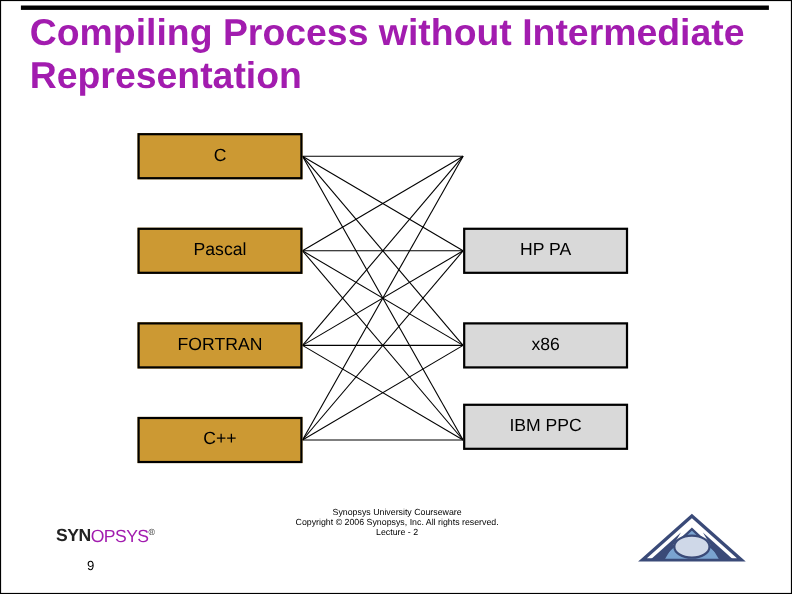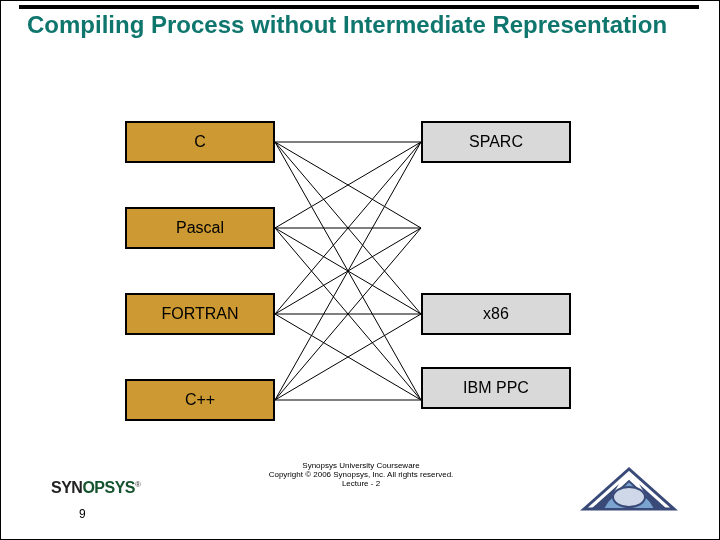--- a/index.html
+++ b/index.html
@@ -13,24 +13,24 @@
   .title-bar {
     position: absolute;
     left: 18px;
     top: 4px;
     width: 680px;
     border-top: 4px solid #000;
     padding-top: 2px;
     padding-left: 8px;
   }
   .title-bar h1 {
-    font-size: 24px;
+    font-size: 34px;
     font-weight: bold;
     line-height: 1.15;
-    color: #0f766e;
+    color: #a21caf;
   }
   .diagram {
     position: absolute;
     left: 0;
     top: 110px;
     width: 720px;
     height: 340px;
   }
   .node {
     position: absolute;
@@ -64,21 +64,21 @@
   }
   .logo-left {
     position: absolute;
     left: 38px;
     bottom: 42px;
     font-size: 16px;
     letter-spacing: -0.5px;
     color: #333;
   }
   .logo-left .dark { color: #222; font-weight: bold; margin-left: 12px; }
-  .logo-left .purple { color: #14532d; font-weight: bold; }
+  .logo-left .purple { color: #a21caf; font-weight: normal; }
   .logo-left sup { font-size: 8px; vertical-align: super; }
   .logo-right {
     position: absolute;
     right: 40px;
     bottom: 20px;
     width: 100px;
     height: 60px;
   }
 </style>
 </head>
@@ -118,22 +118,22 @@
     <div class="node left-node" style="top:96px">
         <span>Pascal</span>
       </div>
     <div class="node left-node" style="top:182px">
         <span>FORTRAN</span>
       </div>
     <div class="node left-node" style="top:268px">
         <span>C++</span>
       </div>
 
-    <div class="node right-node" style="top:10px">
-        <span>SPARC</span>
+    <div class="node right-node" style="top:96px">
+        <span>HP PA</span>
       </div>
     <div class="node right-node" style="top:182px">
         <span>x86</span>
       </div>
     <div class="node right-node" style="top:256px">
         <span>IBM PPC</span>
       </div>
   </div>
 
   <div class="footer-credits">

